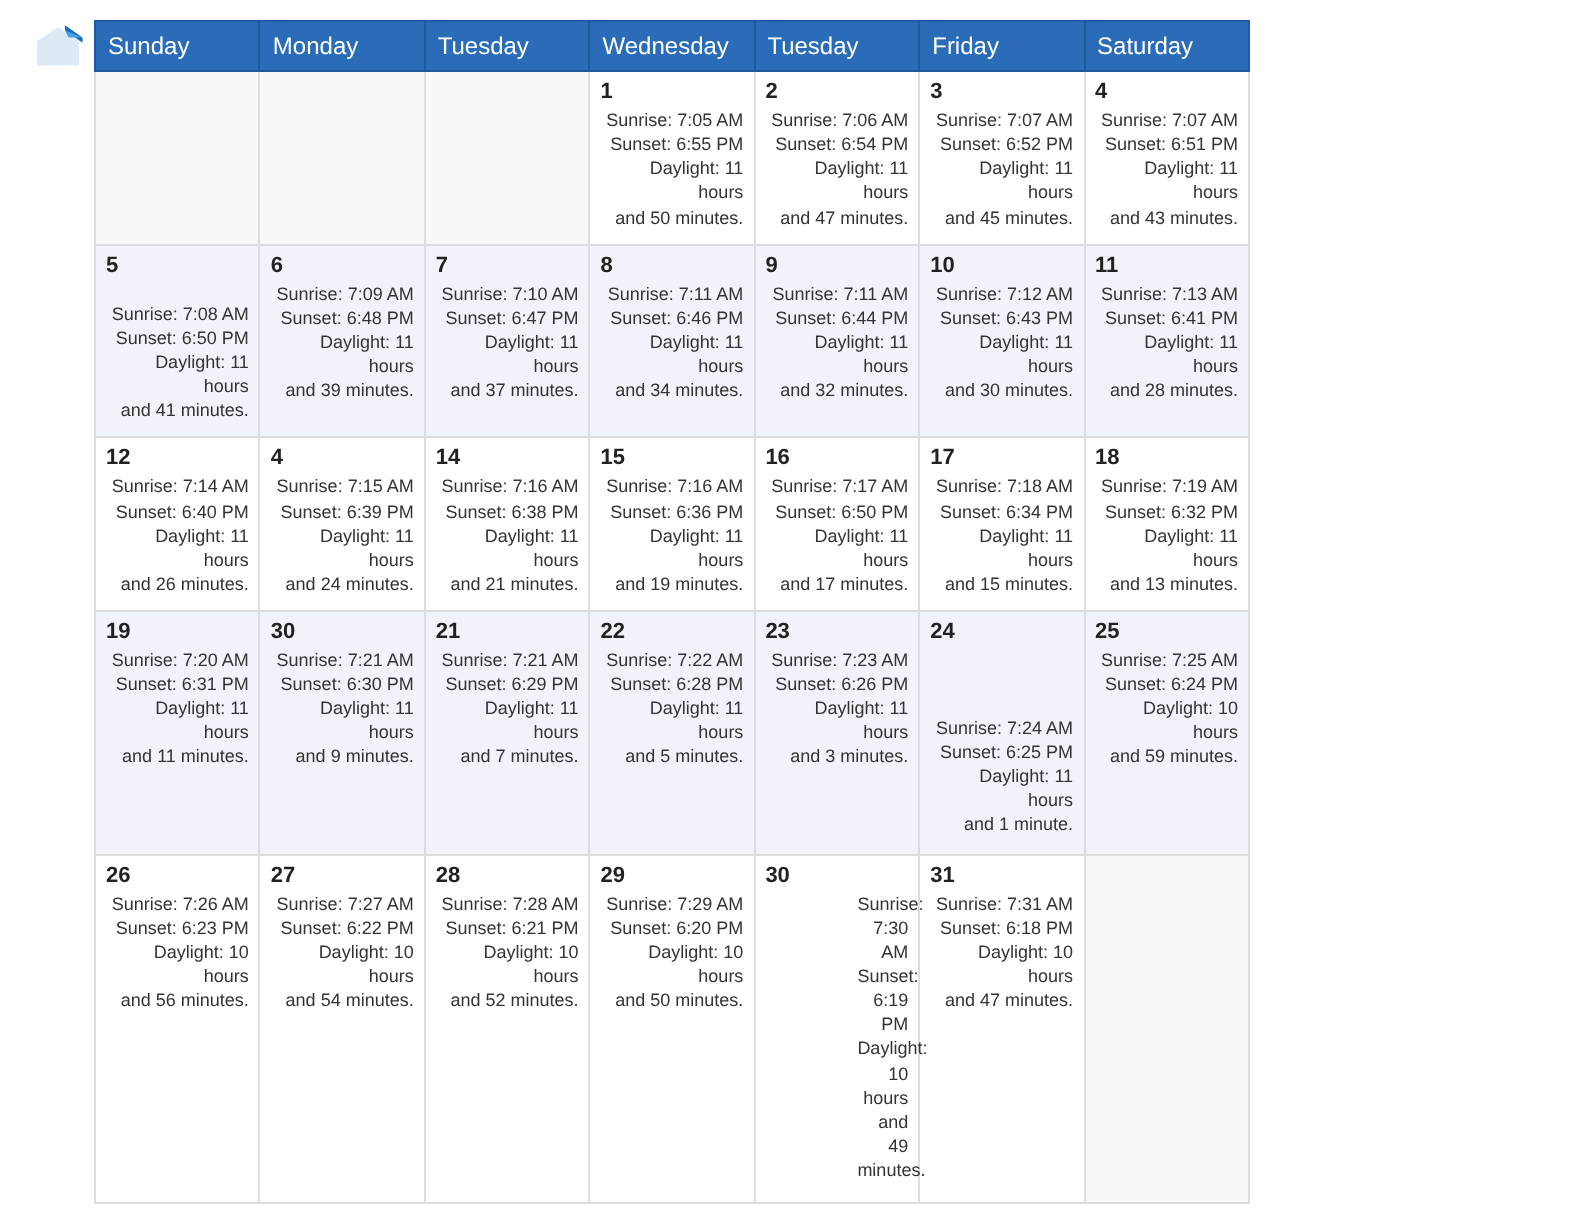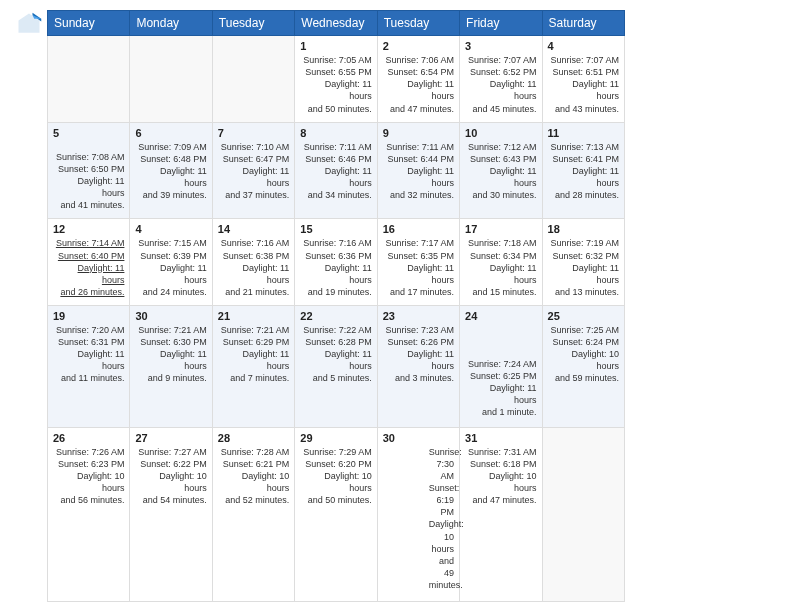--- a/index.html
+++ b/index.html
@@ -210,21 +210,21 @@
             <div class="day-number">11</div>
             <div class="day-info" style="white-space: pre-line;">Sunrise: 7:13 AM
 Sunset: 6:41 PM
 Daylight: 11 hours
 and 28 minutes.</div>
           </td>
         </tr>
         <tr>
           <td>
             <div class="day-number">12</div>
-            <div class="day-info" style="white-space: pre-line; text-decoration: underline;">Sunrise: 7:14 AM
+            <div class="day-info" style="white-space: pre-line;">Sunrise: 7:14 AM
 Sunset: 6:40 PM
 Daylight: 11 hours
 and 26 minutes.</div>
           </td>
           <td>
             <div class="day-number">4</div>
             <div class="day-info" style="white-space: pre-line;">Sunrise: 7:15 AM
 Sunset: 6:39 PM
 Daylight: 11 hours
 and 24 minutes.</div>
@@ -239,21 +239,21 @@
           <td>
             <div class="day-number">15</div>
             <div class="day-info" style="white-space: pre-line;">Sunrise: 7:16 AM
 Sunset: 6:36 PM
 Daylight: 11 hours
 and 19 minutes.</div>
           </td>
           <td>
             <div class="day-number">16</div>
             <div class="day-info" style="white-space: pre-line;">Sunrise: 7:17 AM
-Sunset: 6:35 PM
+Sunset: 6:50 PM
 Daylight: 11 hours
 and 17 minutes.</div>
           </td>
           <td>
             <div class="day-number">17</div>
             <div class="day-info" style="white-space: pre-line;">Sunrise: 7:18 AM
 Sunset: 6:34 PM
 Daylight: 11 hours
 and 15 minutes.</div>
           </td>

